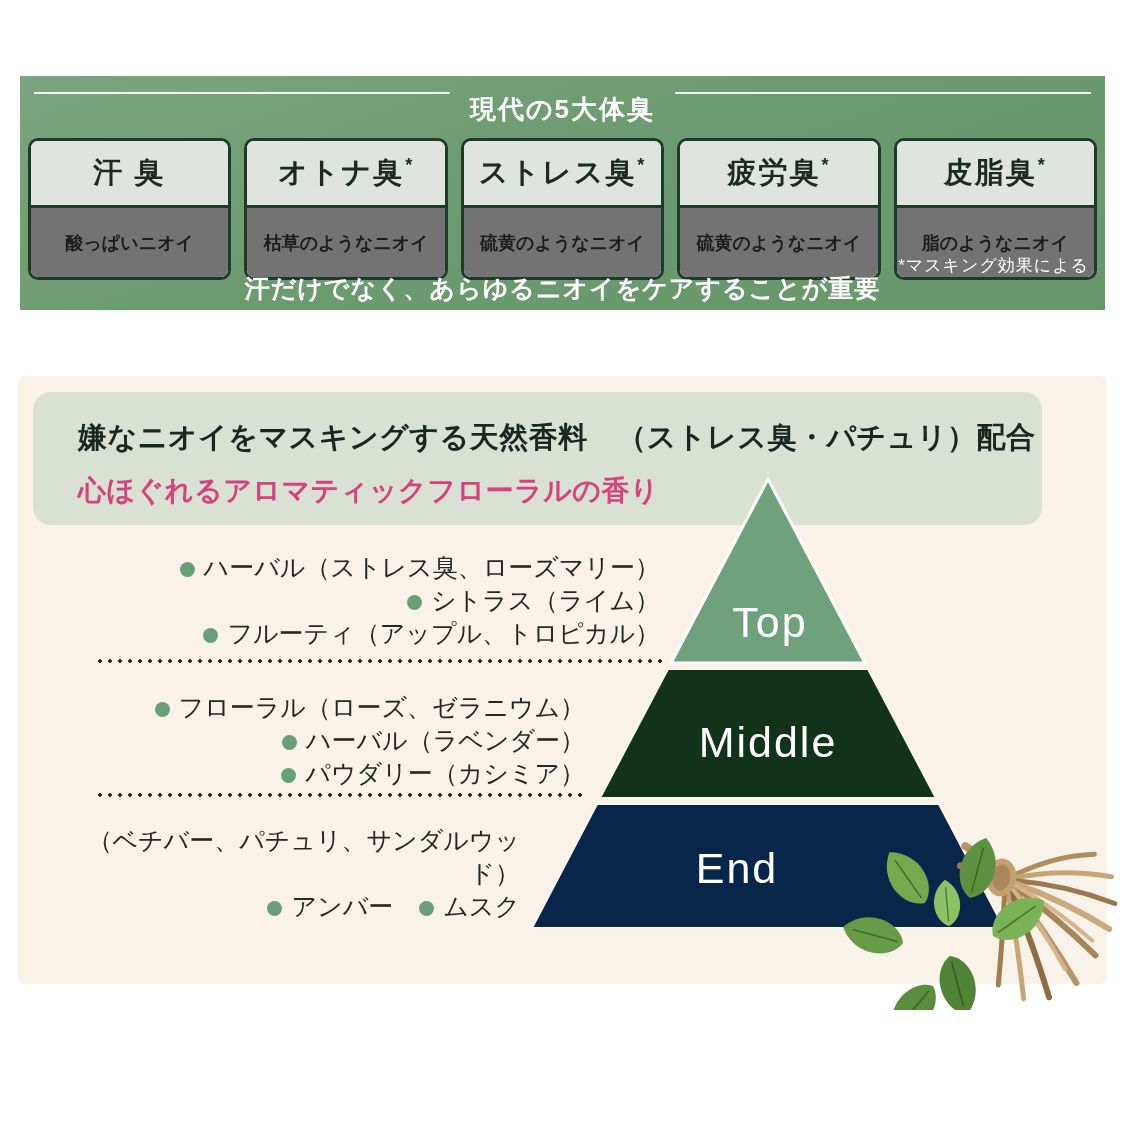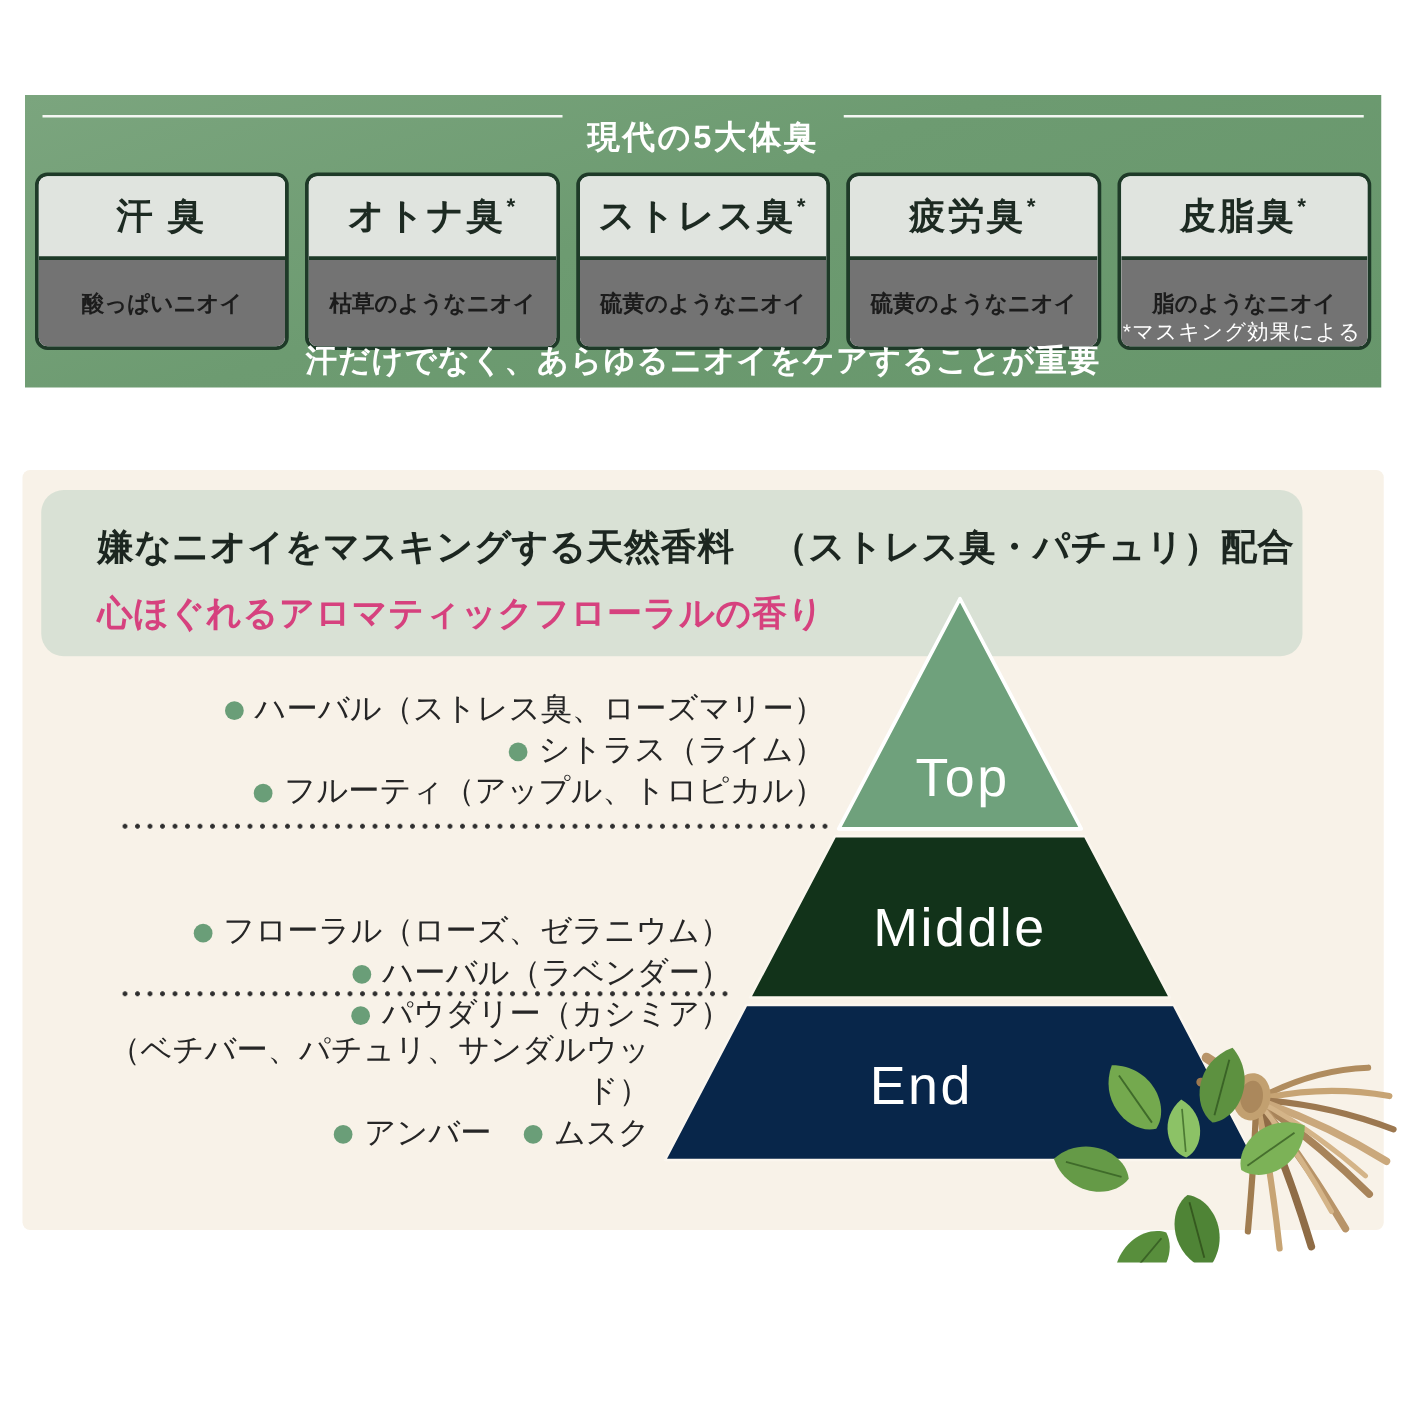--- a/index.html
+++ b/index.html
@@ -61,21 +61,21 @@
   .subheadline{
     position:absolute;left:45px;top:80px;font-size:28px;font-weight:bold;color:#d6417e;
     letter-spacing:0.5px;white-space:nowrap;
   }
   
   .notes{
     position:absolute;text-align:right;color:#262626;font-size:25px;line-height:33px;
     font-weight:500;letter-spacing:0px;
   }
   .notes-top{left:90px;top:551px;width:570px;}
-  .notes-middle{left:90px;top:729px;width:495px;}
+  .notes-middle{left:90px;top:691px;width:495px;}
   .notes-end{left:40px;top:824px;width:480px;}
   .dot{
     display:inline-block;width:15px;height:15px;border-radius:50%;
     background:#6a9e78;margin-right:9px;vertical-align:-1px;
   }
   .dot.second{margin-left:26px;}
   .dotted-sep{
     position:absolute;height:4px;
     background-image:radial-gradient(circle,#2e2e2e 1.7px,transparent 2px);
     background-size:10px 4px;background-repeat:repeat-x;background-position:left center;

